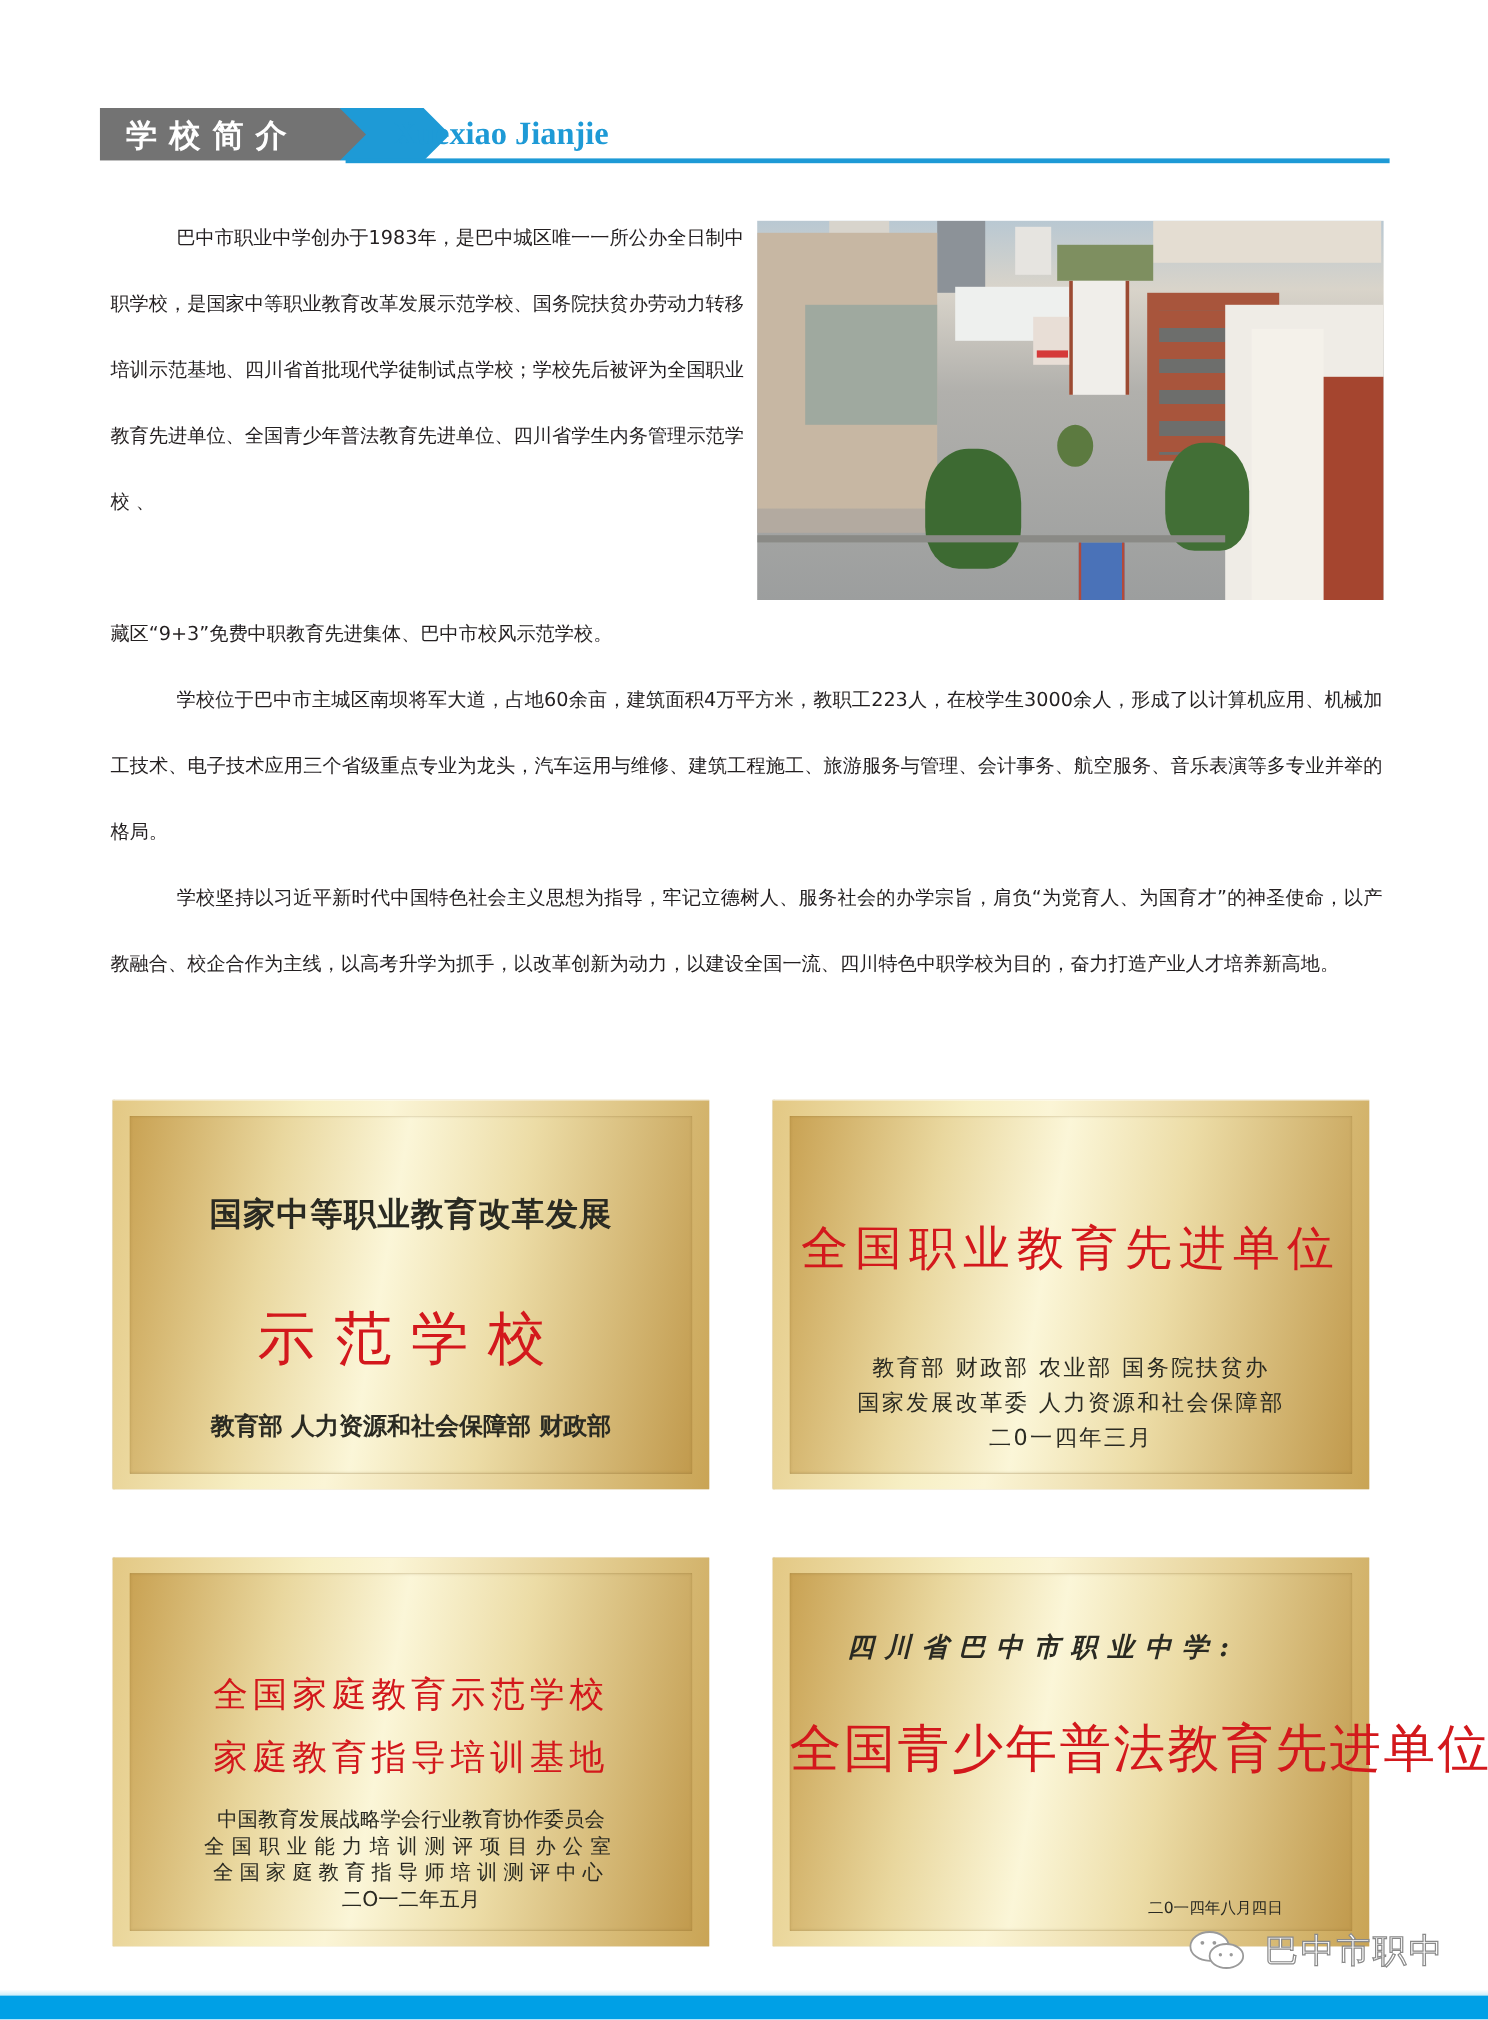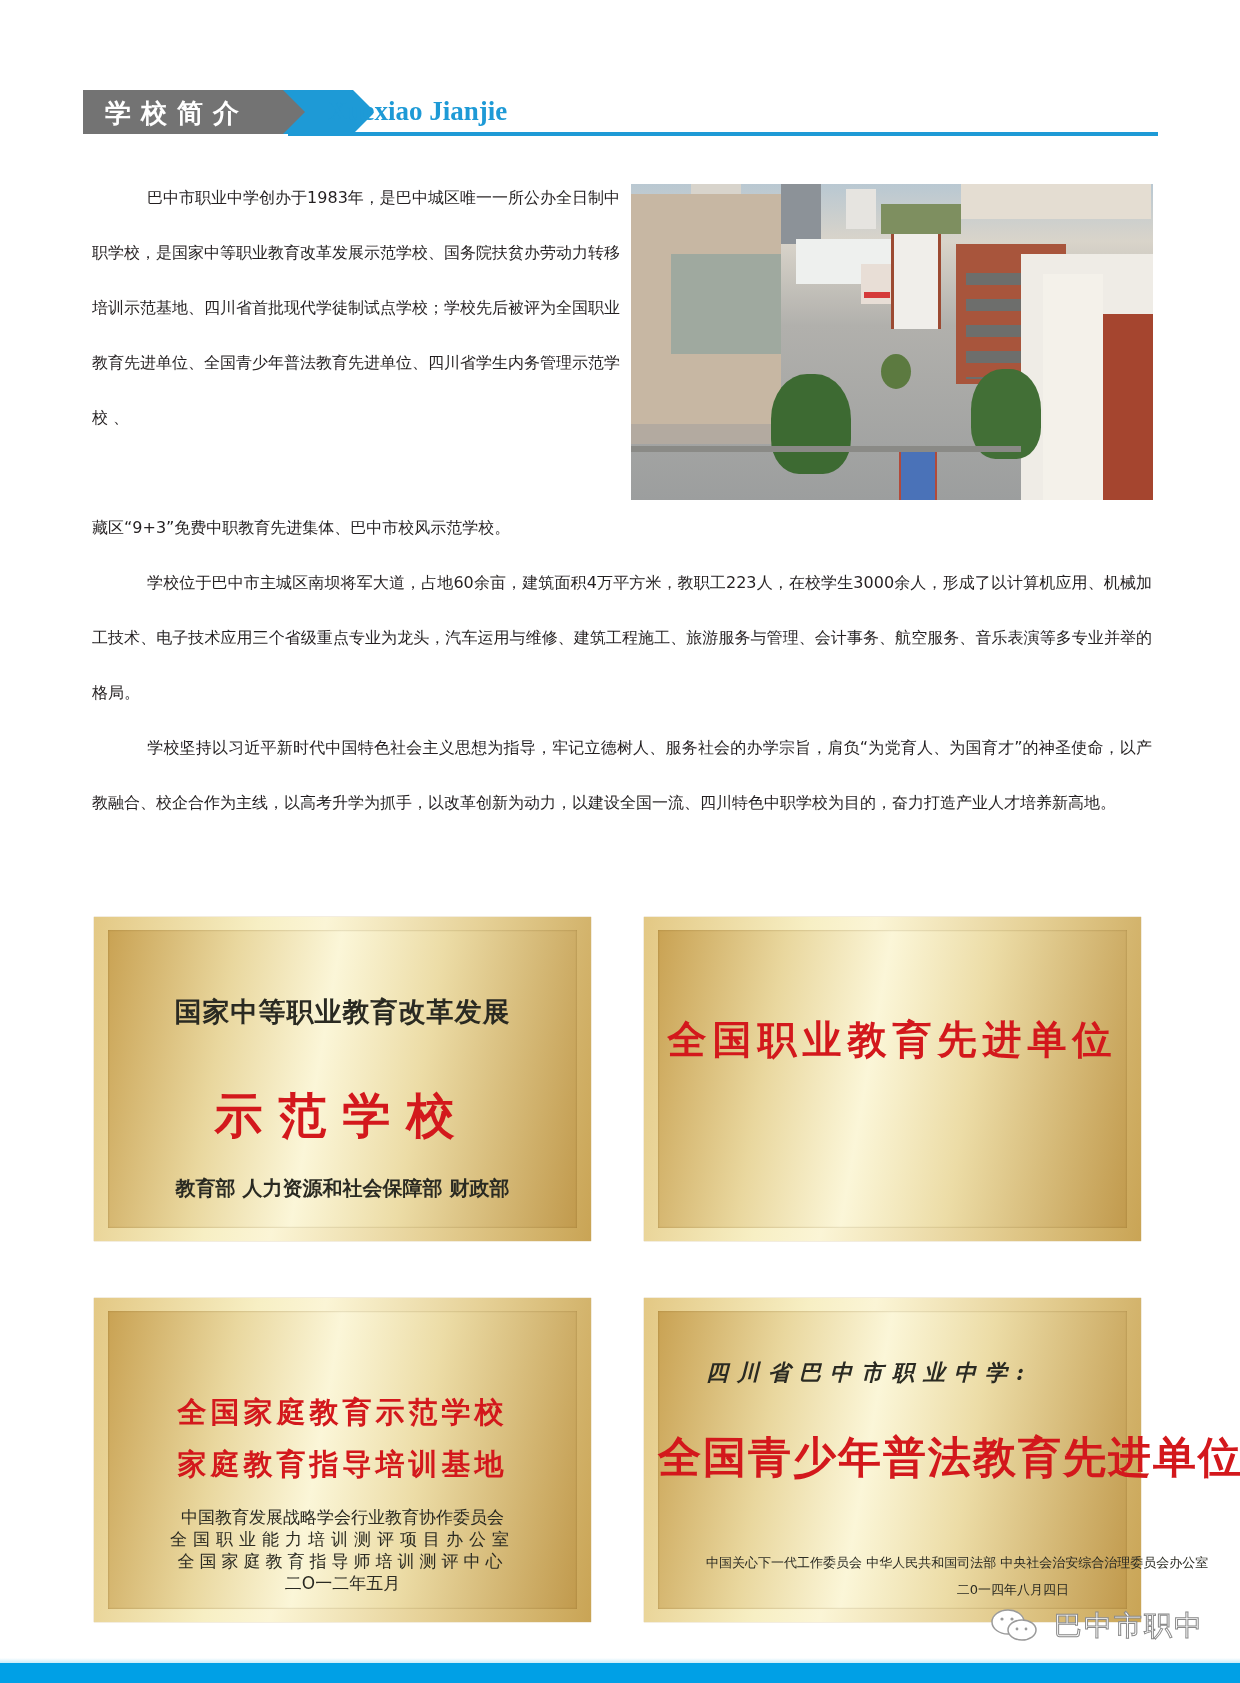--- a/index.html
+++ b/index.html
@@ -56,21 +56,21 @@
     background: linear-gradient(100deg, #c9a253 0%, #e9d79e 25%, #fbf6d8 45%, #ecdca6 65%, #c19a4d 100%);
     box-shadow: inset 0 0 2px rgba(120,90,30,0.5);
   }
   .pl-1 { left: 94px; top: 917px; height: 324px; }
   .pl-2 { left: 644px; top: 917px; height: 324px; }
   .pl-3 { left: 94px; top: 1298px; height: 324px; }
   .pl-4 { left: 644px; top: 1298px; height: 324px; }
 
   .pl-text { position: absolute; left: 0; right: 0; text-align: center; white-space: nowrap; }
   .serif-bold { font-family: "DejaVu Serif", "Liberation Serif", serif; font-weight: bold; color: #2a2a22; }
-  .red { color: #d3181c; font-family: "DejaVu Serif", "Liberation Serif", serif; font-weight: bold; }
+  .red { color: #d3181c; font-family: "DejaVu Serif", "Liberation Serif", serif; font-weight: normal; }
   .dark { color: #2a2a22; font-family: "DejaVu Sans", sans-serif; }
 
   
   .pl-1 .t1 { top: 64px; font-size: 27px; letter-spacing: 1px; }
   .pl-1 .t2 { top: 154px; font-size: 48px; letter-spacing: 16px; }
   .pl-1 .t3 { top: 245px; font-size: 20px; }
 
   
   .pl-2 .t1 { top: 83px; font-size: 39px; letter-spacing: 6px; }
   .pl-2 .t2 { top: 196px; font-size: 18.5px; letter-spacing: 2px; line-height: 29px; }
@@ -147,20 +147,25 @@
   <div class="plaque-inner">
     <div class="pl-text t1 serif-bold">国家中等职业教育改革发展</div>
     <div class="pl-text t2 red">示范学校</div>
     <div class="pl-text t3 serif-bold">教育部 人力资源和社会保障部 财政部</div>
   </div>
 </div>
 
 <div class="plaque pl-2">
   <div class="plaque-inner">
     <div class="pl-text t1 red">全国职业教育先进单位</div>
+    <div class="pl-text t2 dark">
+      <div>教育部  财政部  农业部  国务院扶贫办</div>
+      <div>国家发展改革委 人力资源和社会保障部</div>
+      <div>二0一四年三月</div>
+    </div>
   </div>
 </div>
 
 <div class="plaque pl-3">
   <div class="plaque-inner">
     <div class="pl-text t1 red">
       <div>全国家庭教育示范学校</div>
       <div>家庭教育指导培训基地</div>
     </div>
     <div class="pl-text t2 dark">
@@ -169,21 +174,20 @@
       <div style="letter-spacing:5px;">全国家庭教育指导师培训测评中心</div>
       <div>二O一二年五月</div>
     </div>
   </div>
 </div>
 
 <div class="plaque pl-4">
   <div class="plaque-inner">
     <div class="pl-text t0">四川省巴中市职业中学:</div>
     <div class="pl-text t1 red">全国青少年普法教育先进单位</div>
-    <div class="pl-text t2 dark">中国关心下一代工作委员会  中华人民共和国司法部  中央社会治安综合治理委员会办公室</div>
     <div class="pl-text t3 dark">二0一四年八月四日</div>
   </div>
 </div>
 
 <div class="watermark">
   <span class="wm-icon">
     <svg width="58" height="36" viewBox="0 0 58 36">
       <ellipse cx="20" cy="14" rx="16" ry="12" fill="#ffffff" stroke="#9a9a9a" stroke-width="1.5"></ellipse>
       <circle cx="14" cy="11" r="1.6" fill="#9a9a9a"></circle>
       <circle cx="24" cy="11" r="1.6" fill="#9a9a9a"></circle>

